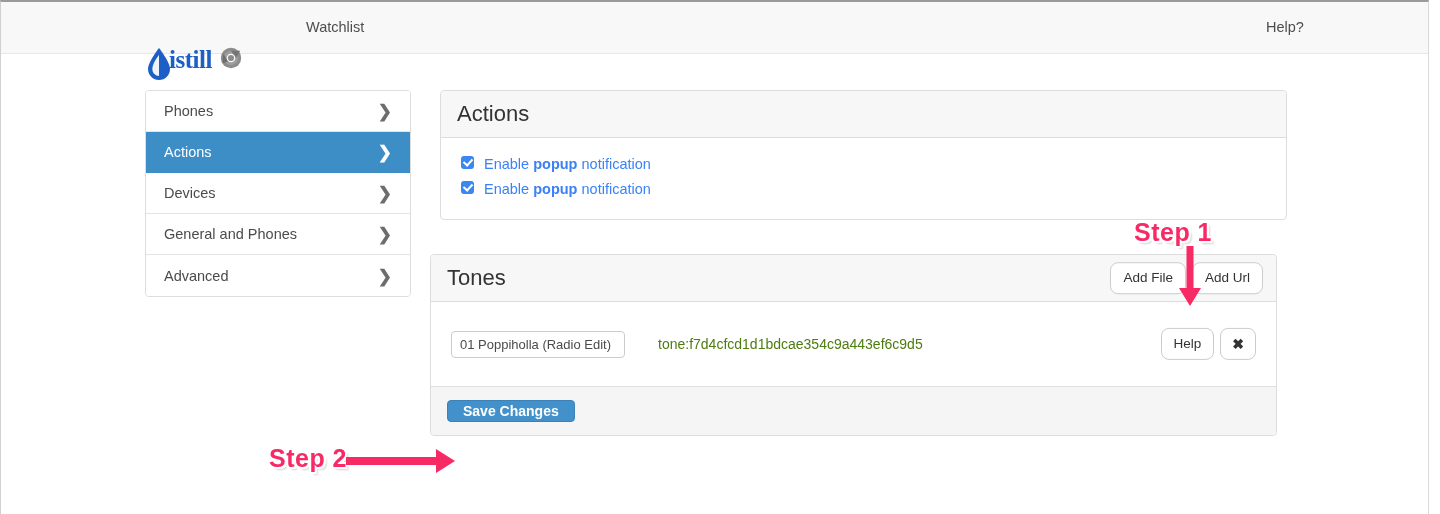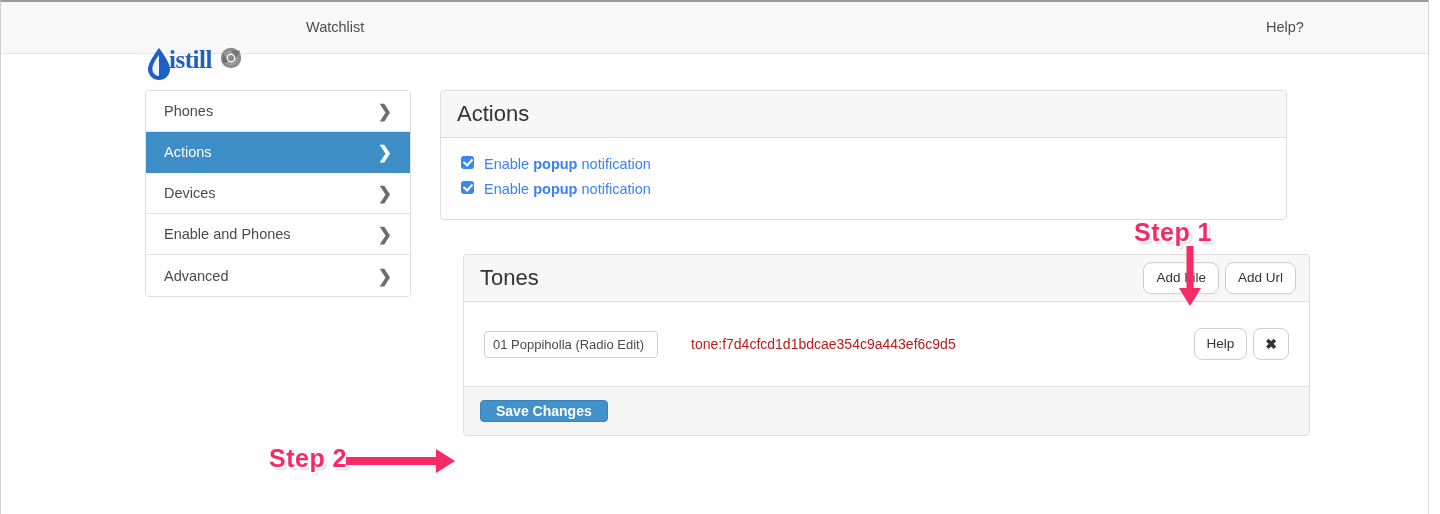--- a/index.html
+++ b/index.html
@@ -113,21 +113,21 @@
   .side-item.active .side-chev { color: #ffffff; }
 
   
   .panel {
     position: absolute;
     background: #ffffff;
     border: 1px solid #dddddd;
     border-radius: 4px;
   }
   .panel-actions { left: 439px; top: 36px; width: 847px; }
-  .panel-tones  { left: 462px; top: 200px; width: 847px; }
+  .panel-tones  { left: 429px; top: 200px; width: 847px; }
   .panel-head {
     height: 47px;
     background: #f7f7f7;
     border-bottom: 1px solid #dddddd;
     border-radius: 4px 4px 0 0;
     display: flex;
     align-items: center;
     padding: 0 16px;
     position: relative;
   }
@@ -213,21 +213,21 @@
     color: #4b4b4b;
     padding: 5px 8px;
     border: 1px solid #cccccc;
     border-radius: 4px;
     background: #ffffff;
     outline: none;
   }
   .tone-hash {
     margin-left: 33px;
     font-size: 14px;
-    color: #b91c1c;
+    color: #4d7c0f;
   }
   .tone-actions {
     position: absolute;
     right: 20px;
     top: 50%;
     transform: translateY(-50%);
     display: flex;
     gap: 6px;
   }
   .panel-footer {
@@ -299,21 +299,21 @@
       </div>
       <div class="side-item active">
         <span>Actions</span>
         <span class="side-chev">❯</span>
       </div>
       <div class="side-item">
         <span>Devices</span>
         <span class="side-chev">❯</span>
       </div>
       <div class="side-item">
-        <span>Enable and Phones</span>
+        <span>General and Phones</span>
         <span class="side-chev">❯</span>
       </div>
       <div class="side-item">
         <span>Advanced</span>
         <span class="side-chev">❯</span>
       </div>
     </div>
 
     <div class="panel panel-actions">
       <div class="panel-head">

